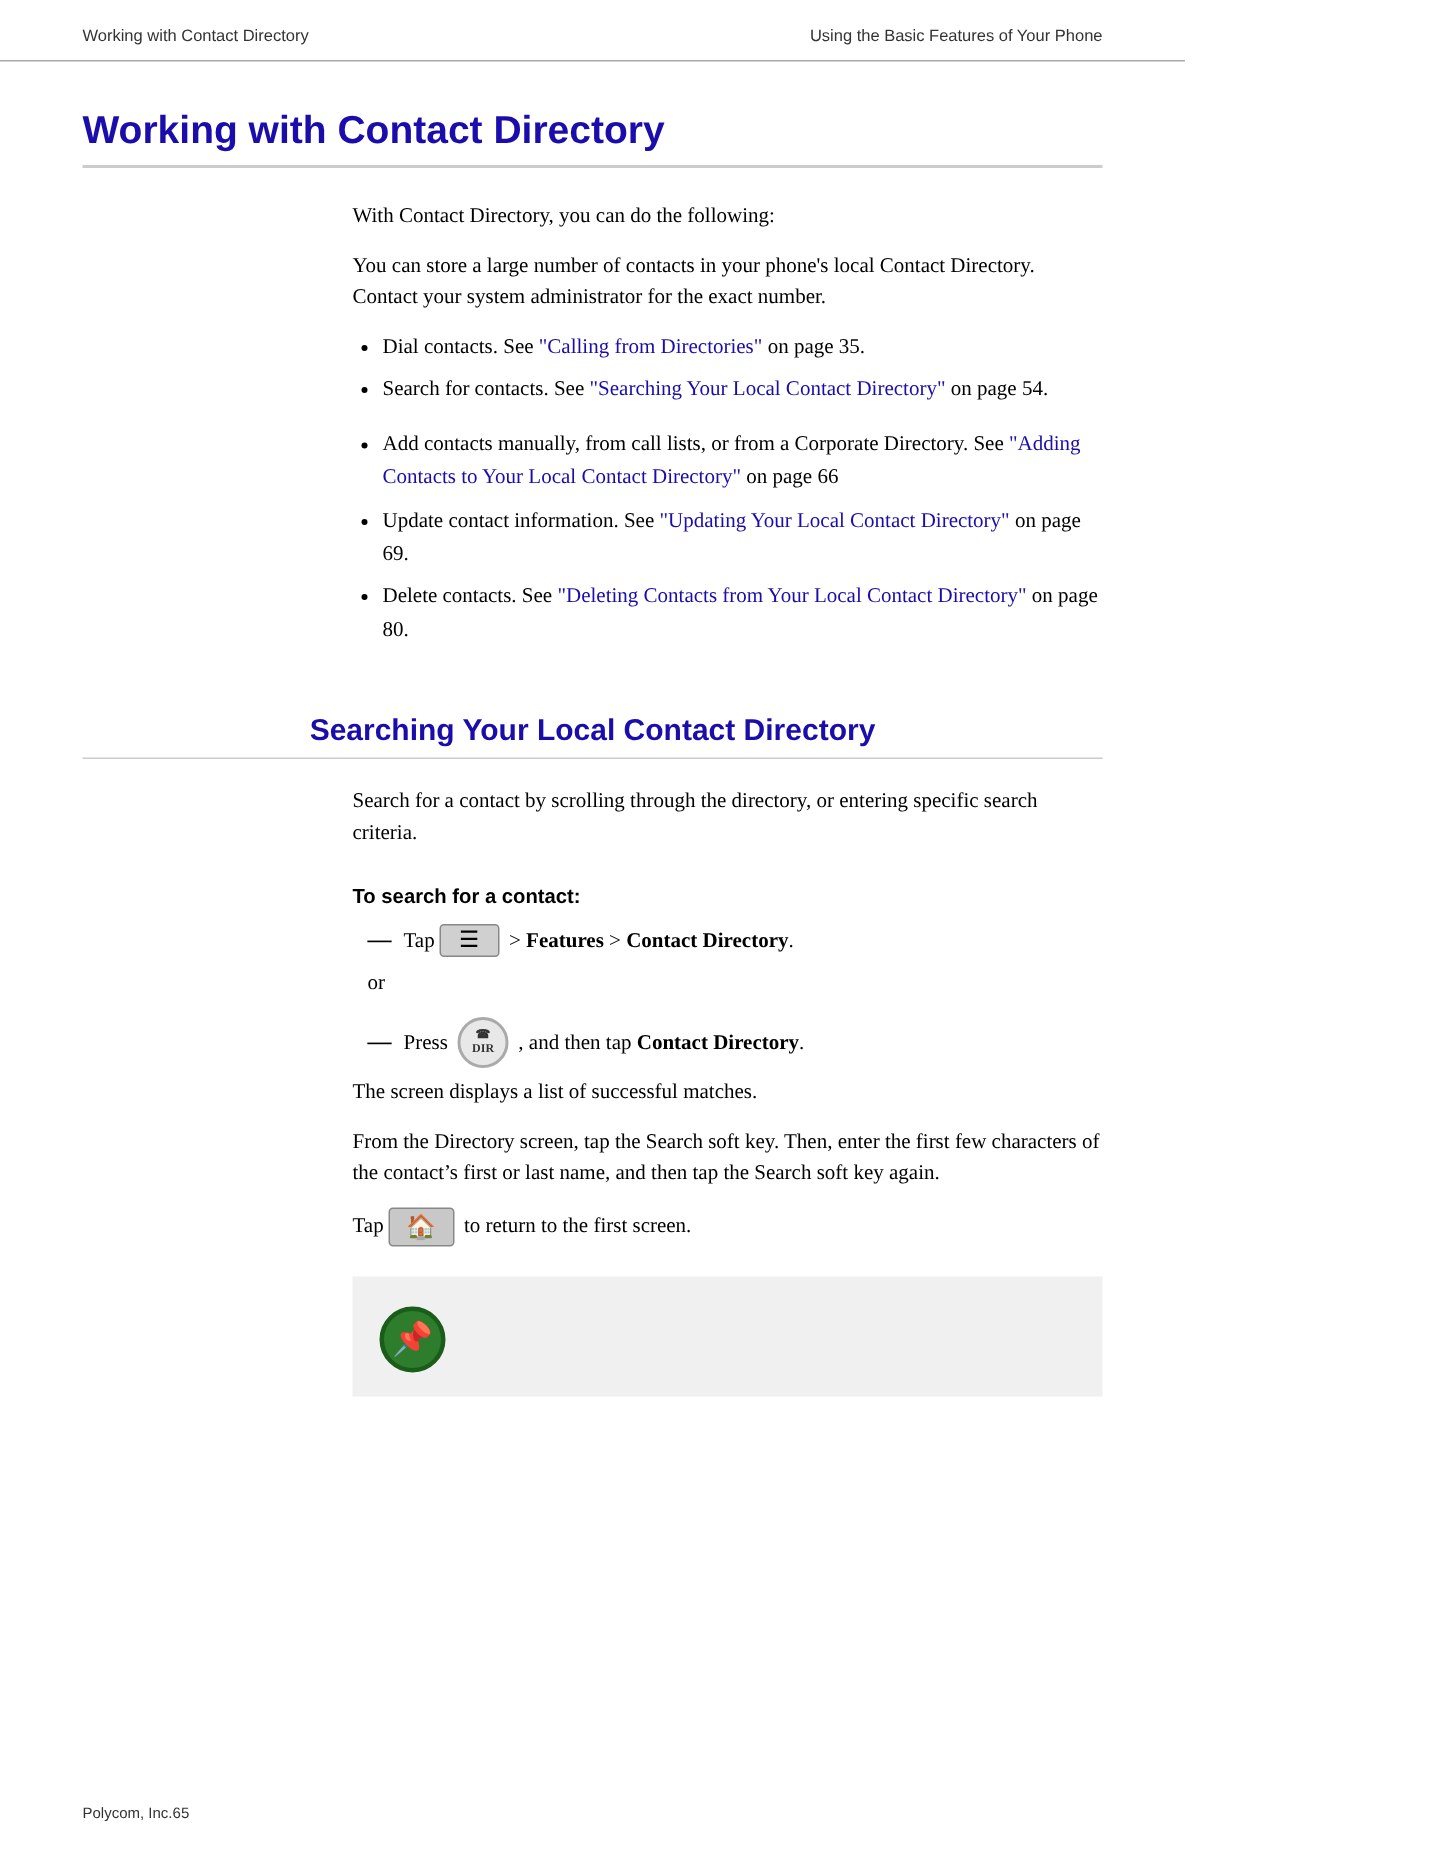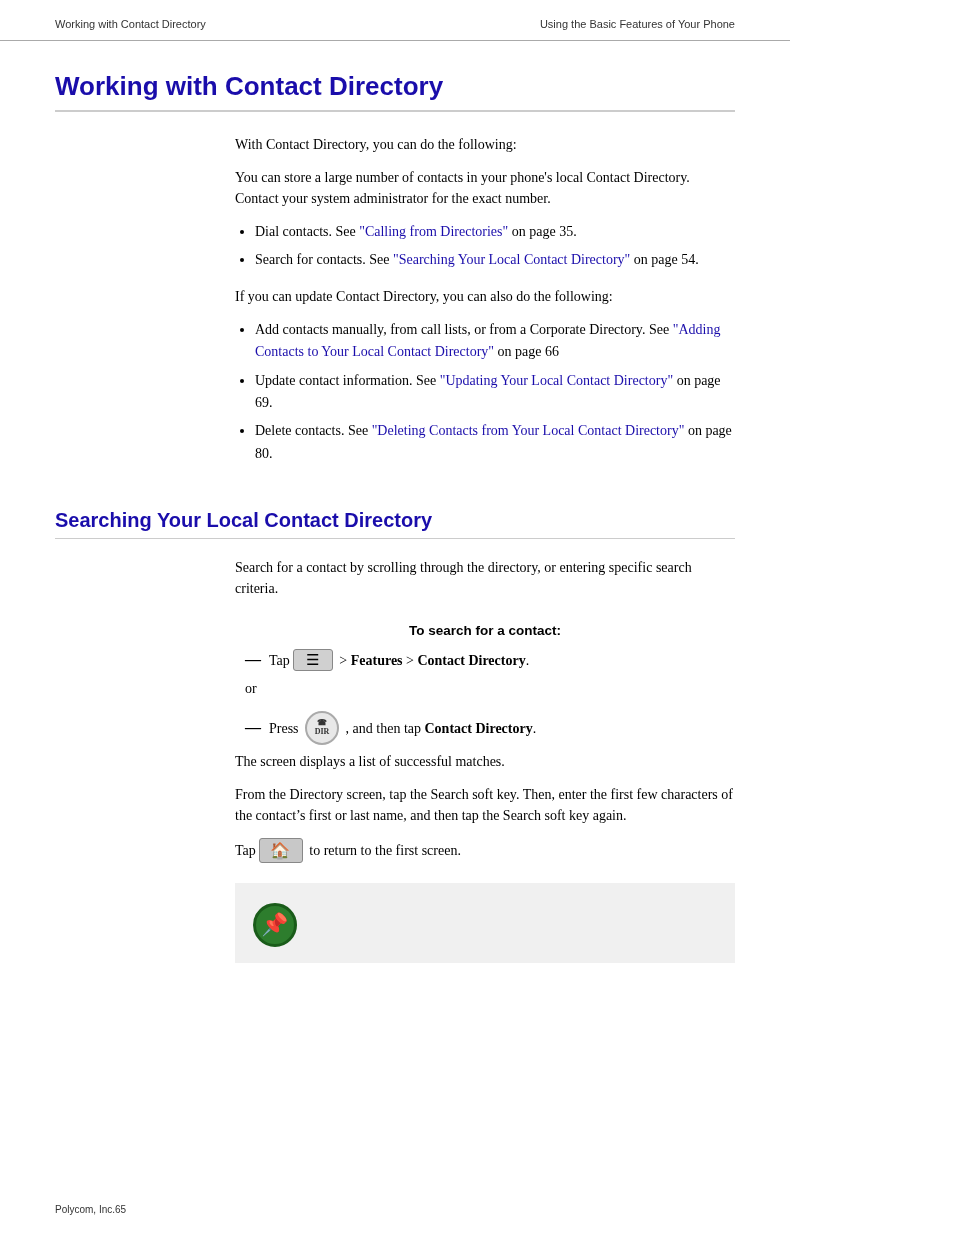--- a/index.html
+++ b/index.html
@@ -97,30 +97,30 @@
     
     .section-heading {
       font-family: Arial, sans-serif;
       font-size: 20px;
       font-weight: bold;
       color: #1a0dab;
       border-bottom: 1px solid #cccccc;
       padding-bottom: 6px;
       margin-top: 30px;
       margin-bottom: 18px;
+      text-align: center;
     }
 
     
     .sub-heading {
       font-family: Arial, sans-serif;
       font-size: 13.5px;
       font-weight: bold;
       margin-top: 24px;
       margin-bottom: 10px;
-      text-align: center;
     }
 
     
     .dash-item {
       display: flex;
       align-items: center;
       margin: 10px 0 6px 10px;
       font-size: 14px;
       line-height: 1.5;
     }
@@ -258,21 +258,20 @@
 
         <ul class="bullet-list">
           <li>
             <span>Dial contacts. See </span><a href="#" class="link">"Calling from Directories"</a><span> on page 35.</span>
           </li>
           <li>
             <span>Search for contacts. See </span><a href="#" class="link">"Searching Your Local Contact Directory"</a><span> on page 54.</span>
           </li>
         </ul>
 
-        <p class="body-text">If you can update Contact Directory, you can also do the following:</p>
 
         <ul class="bullet-list">
           <li>
             <span>Add contacts manually, from call lists, or from a Corporate Directory. See </span><a href="#" class="link">"Adding Contacts to Your Local Contact Directory"</a><span> on page 66</span>
           </li>
           <li>
             <span>Update contact information. See </span><a href="#" class="link">"Updating Your Local Contact Directory"</a><span> on page 69.</span>
           </li>
           <li>
             <span>Delete contacts. See </span><a href="#" class="link">"Deleting Contacts from Your Local Contact Directory"</a><span> on page 80.</span>

